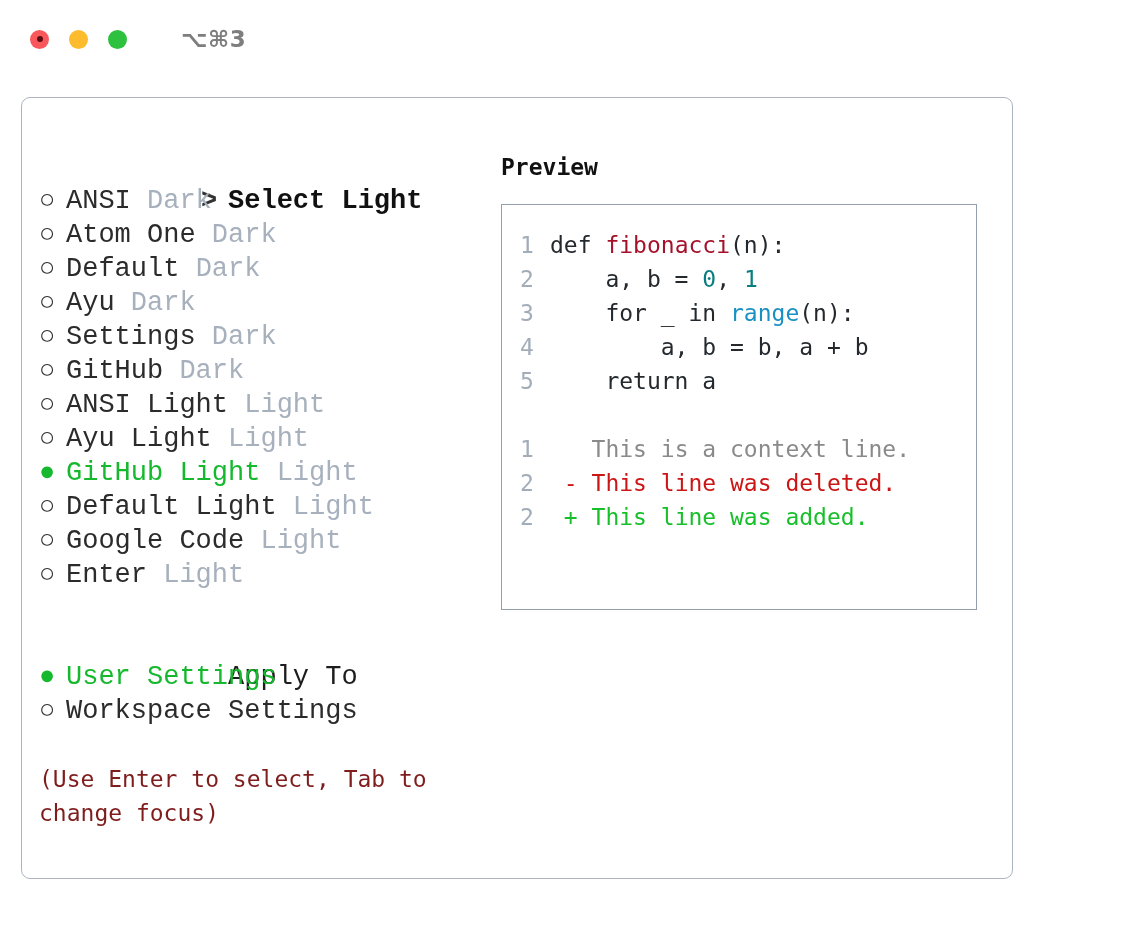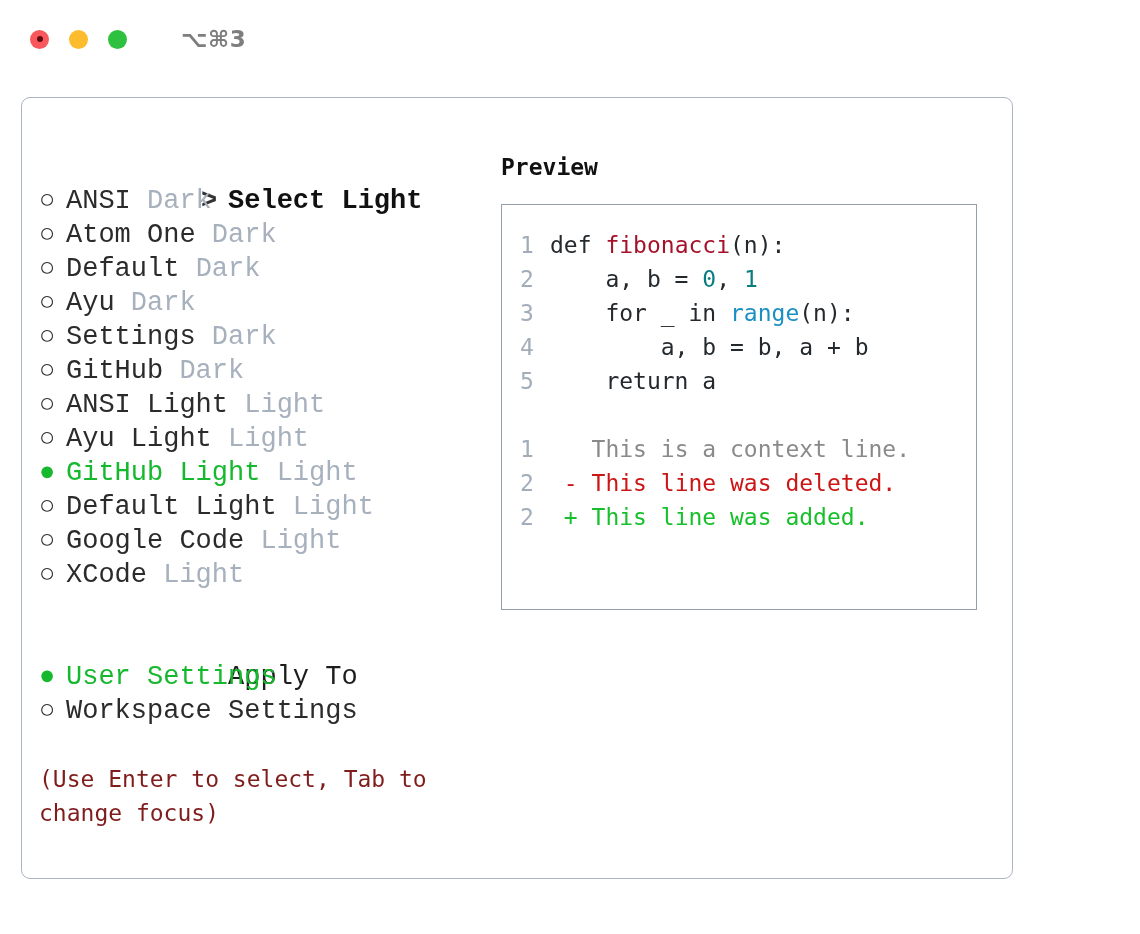--- a/index.html
+++ b/index.html
@@ -198,21 +198,21 @@
             <div class="line"><span class="marker">○</span><span>Atom One</span> <span class="suffix">Dark</span></div>
             <div class="line"><span class="marker">○</span><span>Default</span> <span class="suffix">Dark</span></div>
             <div class="line"><span class="marker">○</span><span>Ayu</span> <span class="suffix">Dark</span></div>
             <div class="line"><span class="marker">○</span><span>Settings</span> <span class="suffix">Dark</span></div>
             <div class="line"><span class="marker">○</span><span>GitHub</span> <span class="suffix">Dark</span></div>
             <div class="line"><span class="marker">○</span><span>ANSI Light</span> <span class="suffix">Light</span></div>
             <div class="line"><span class="marker">○</span><span>Ayu Light</span> <span class="suffix">Light</span></div>
             <div class="line"><span class="marker marker-sel">●</span><span class="label-sel">GitHub Light</span> <span class="suffix">Light</span></div>
             <div class="line"><span class="marker">○</span><span>Default Light</span> <span class="suffix">Light</span></div>
             <div class="line"><span class="marker">○</span><span>Google Code</span> <span class="suffix">Light</span></div>
-            <div class="line"><span class="marker">○</span><span>XCode</span> <span class="suffix">Light</span></div>
+            <div class="line"><span class="marker">○</span><span>Enter</span> <span class="suffix">Light</span></div>
           </div>
 
         <div class="blank"></div>
 
         <div class="line section-head">
           <span class="marker"></span><span>Apply To</span>
         </div>
 
         <div id="apply-list">
             <div class="line"><span class="marker marker-sel">●</span><span class="label-sel">User Settings</span></div>

